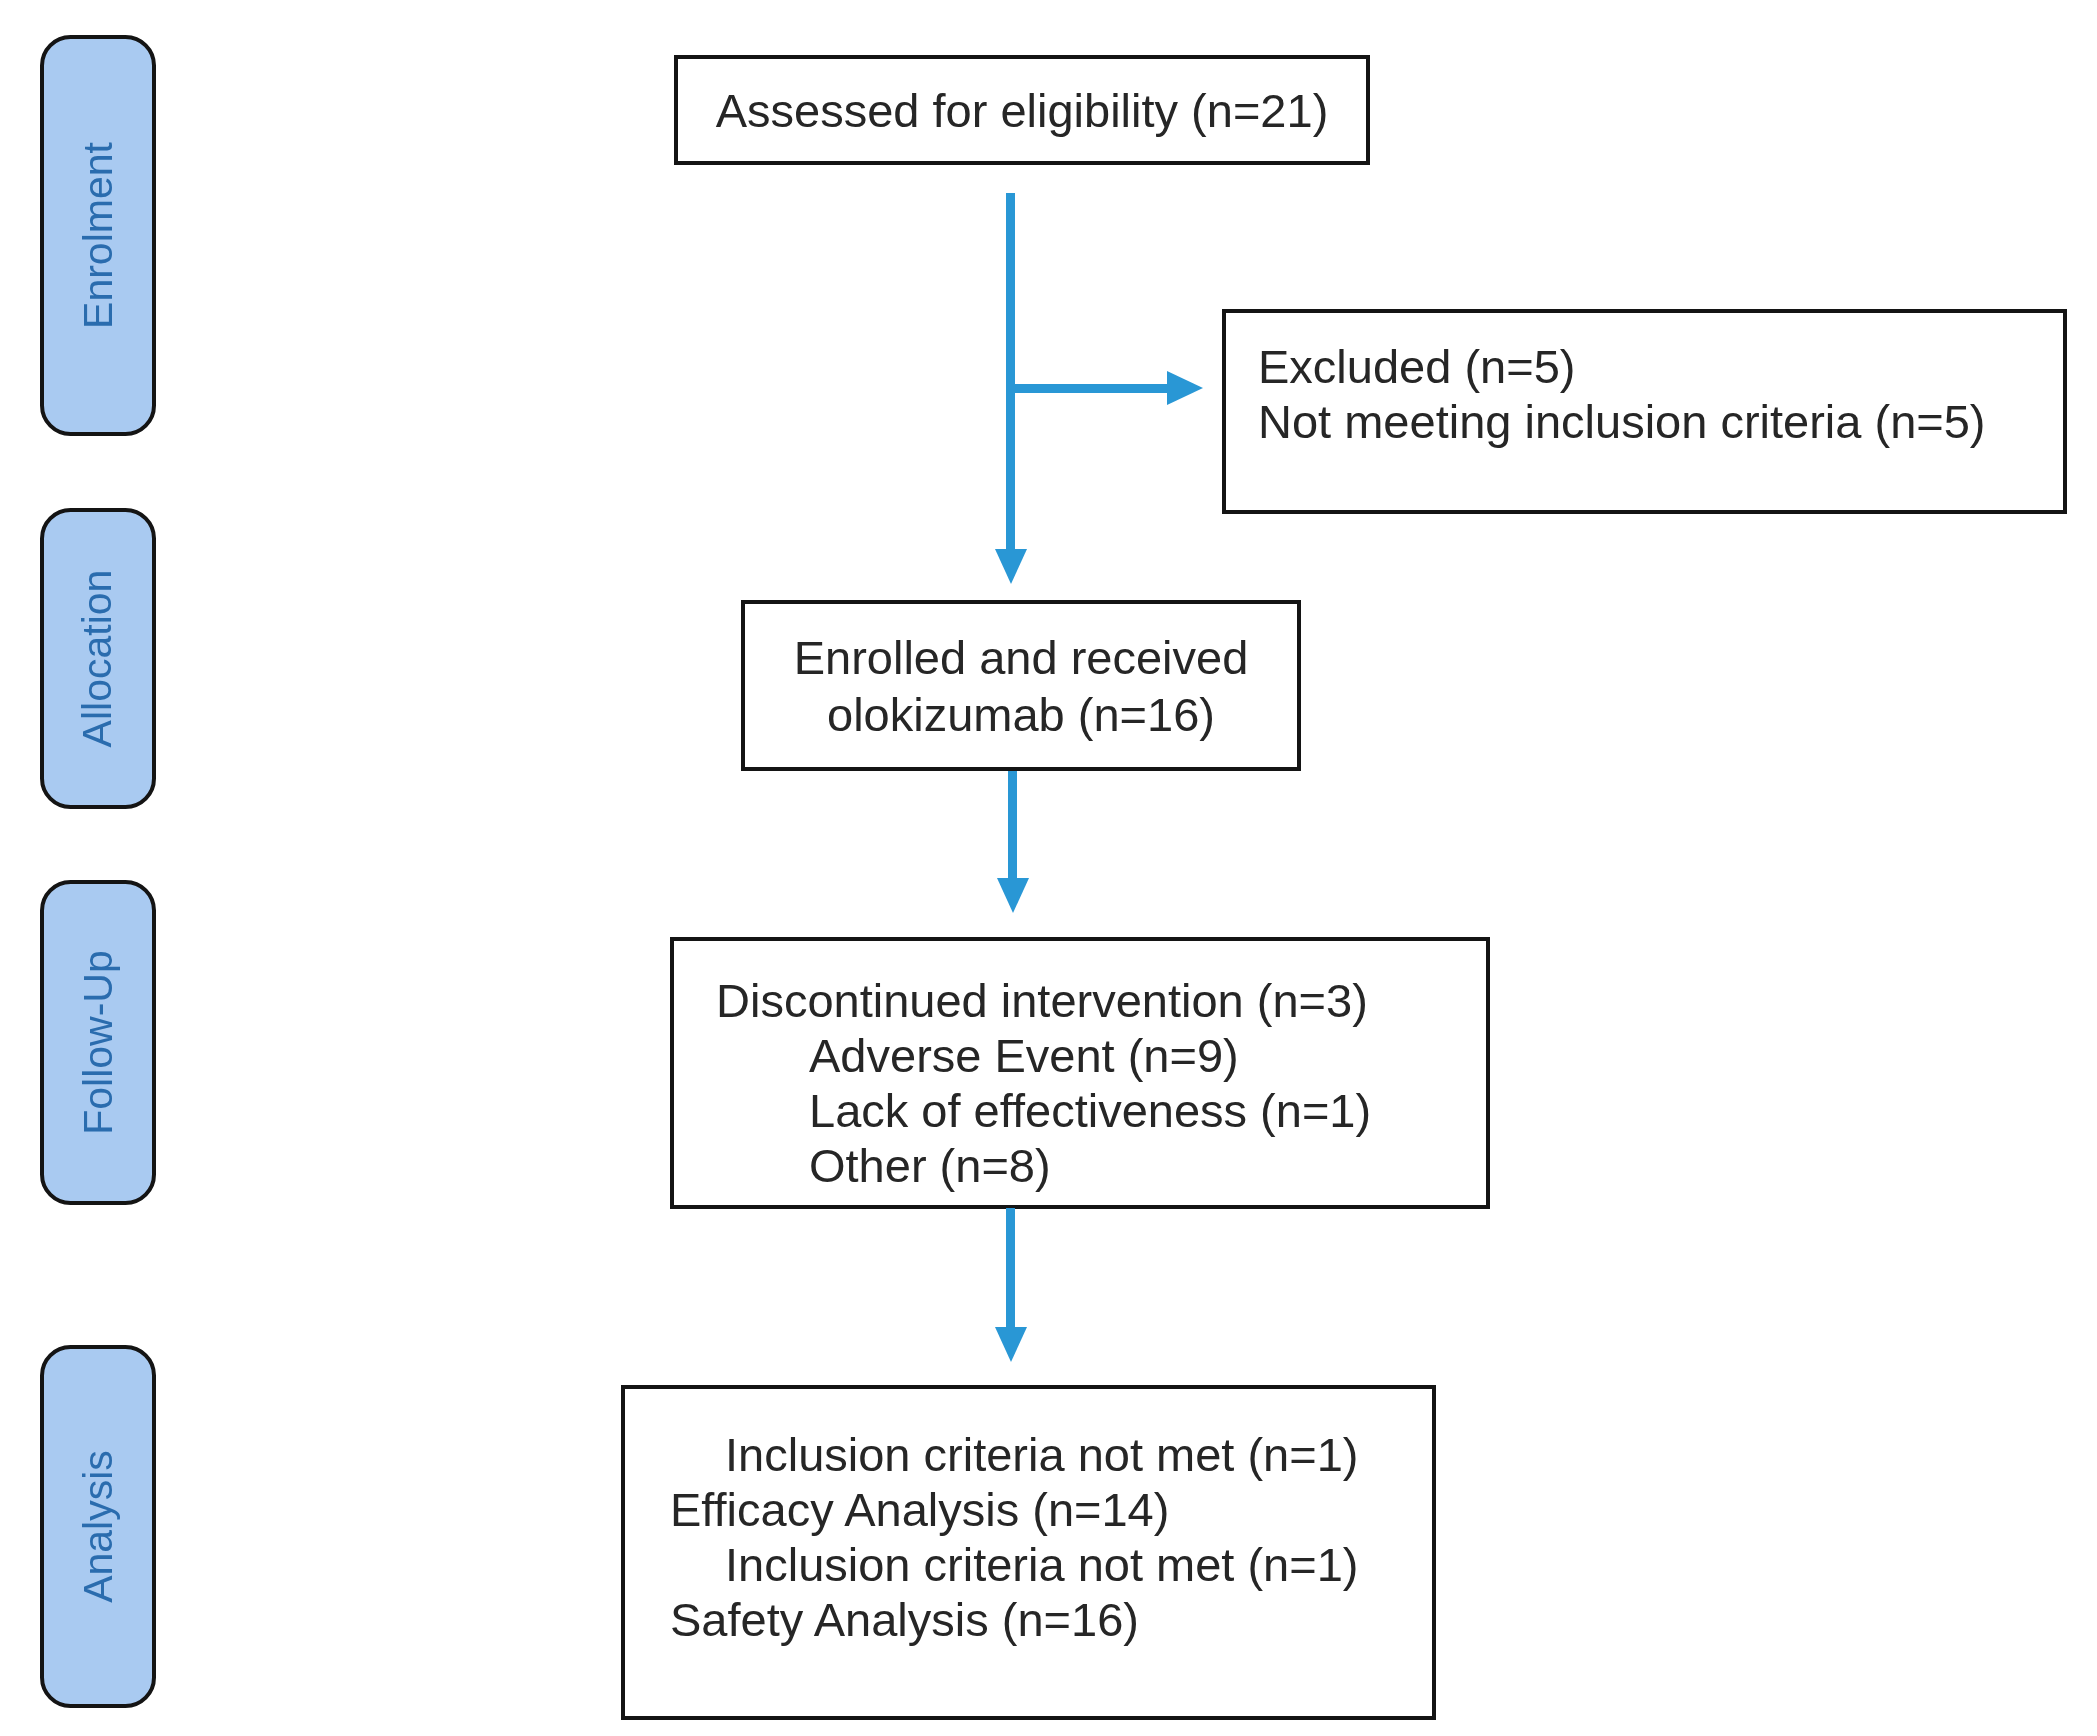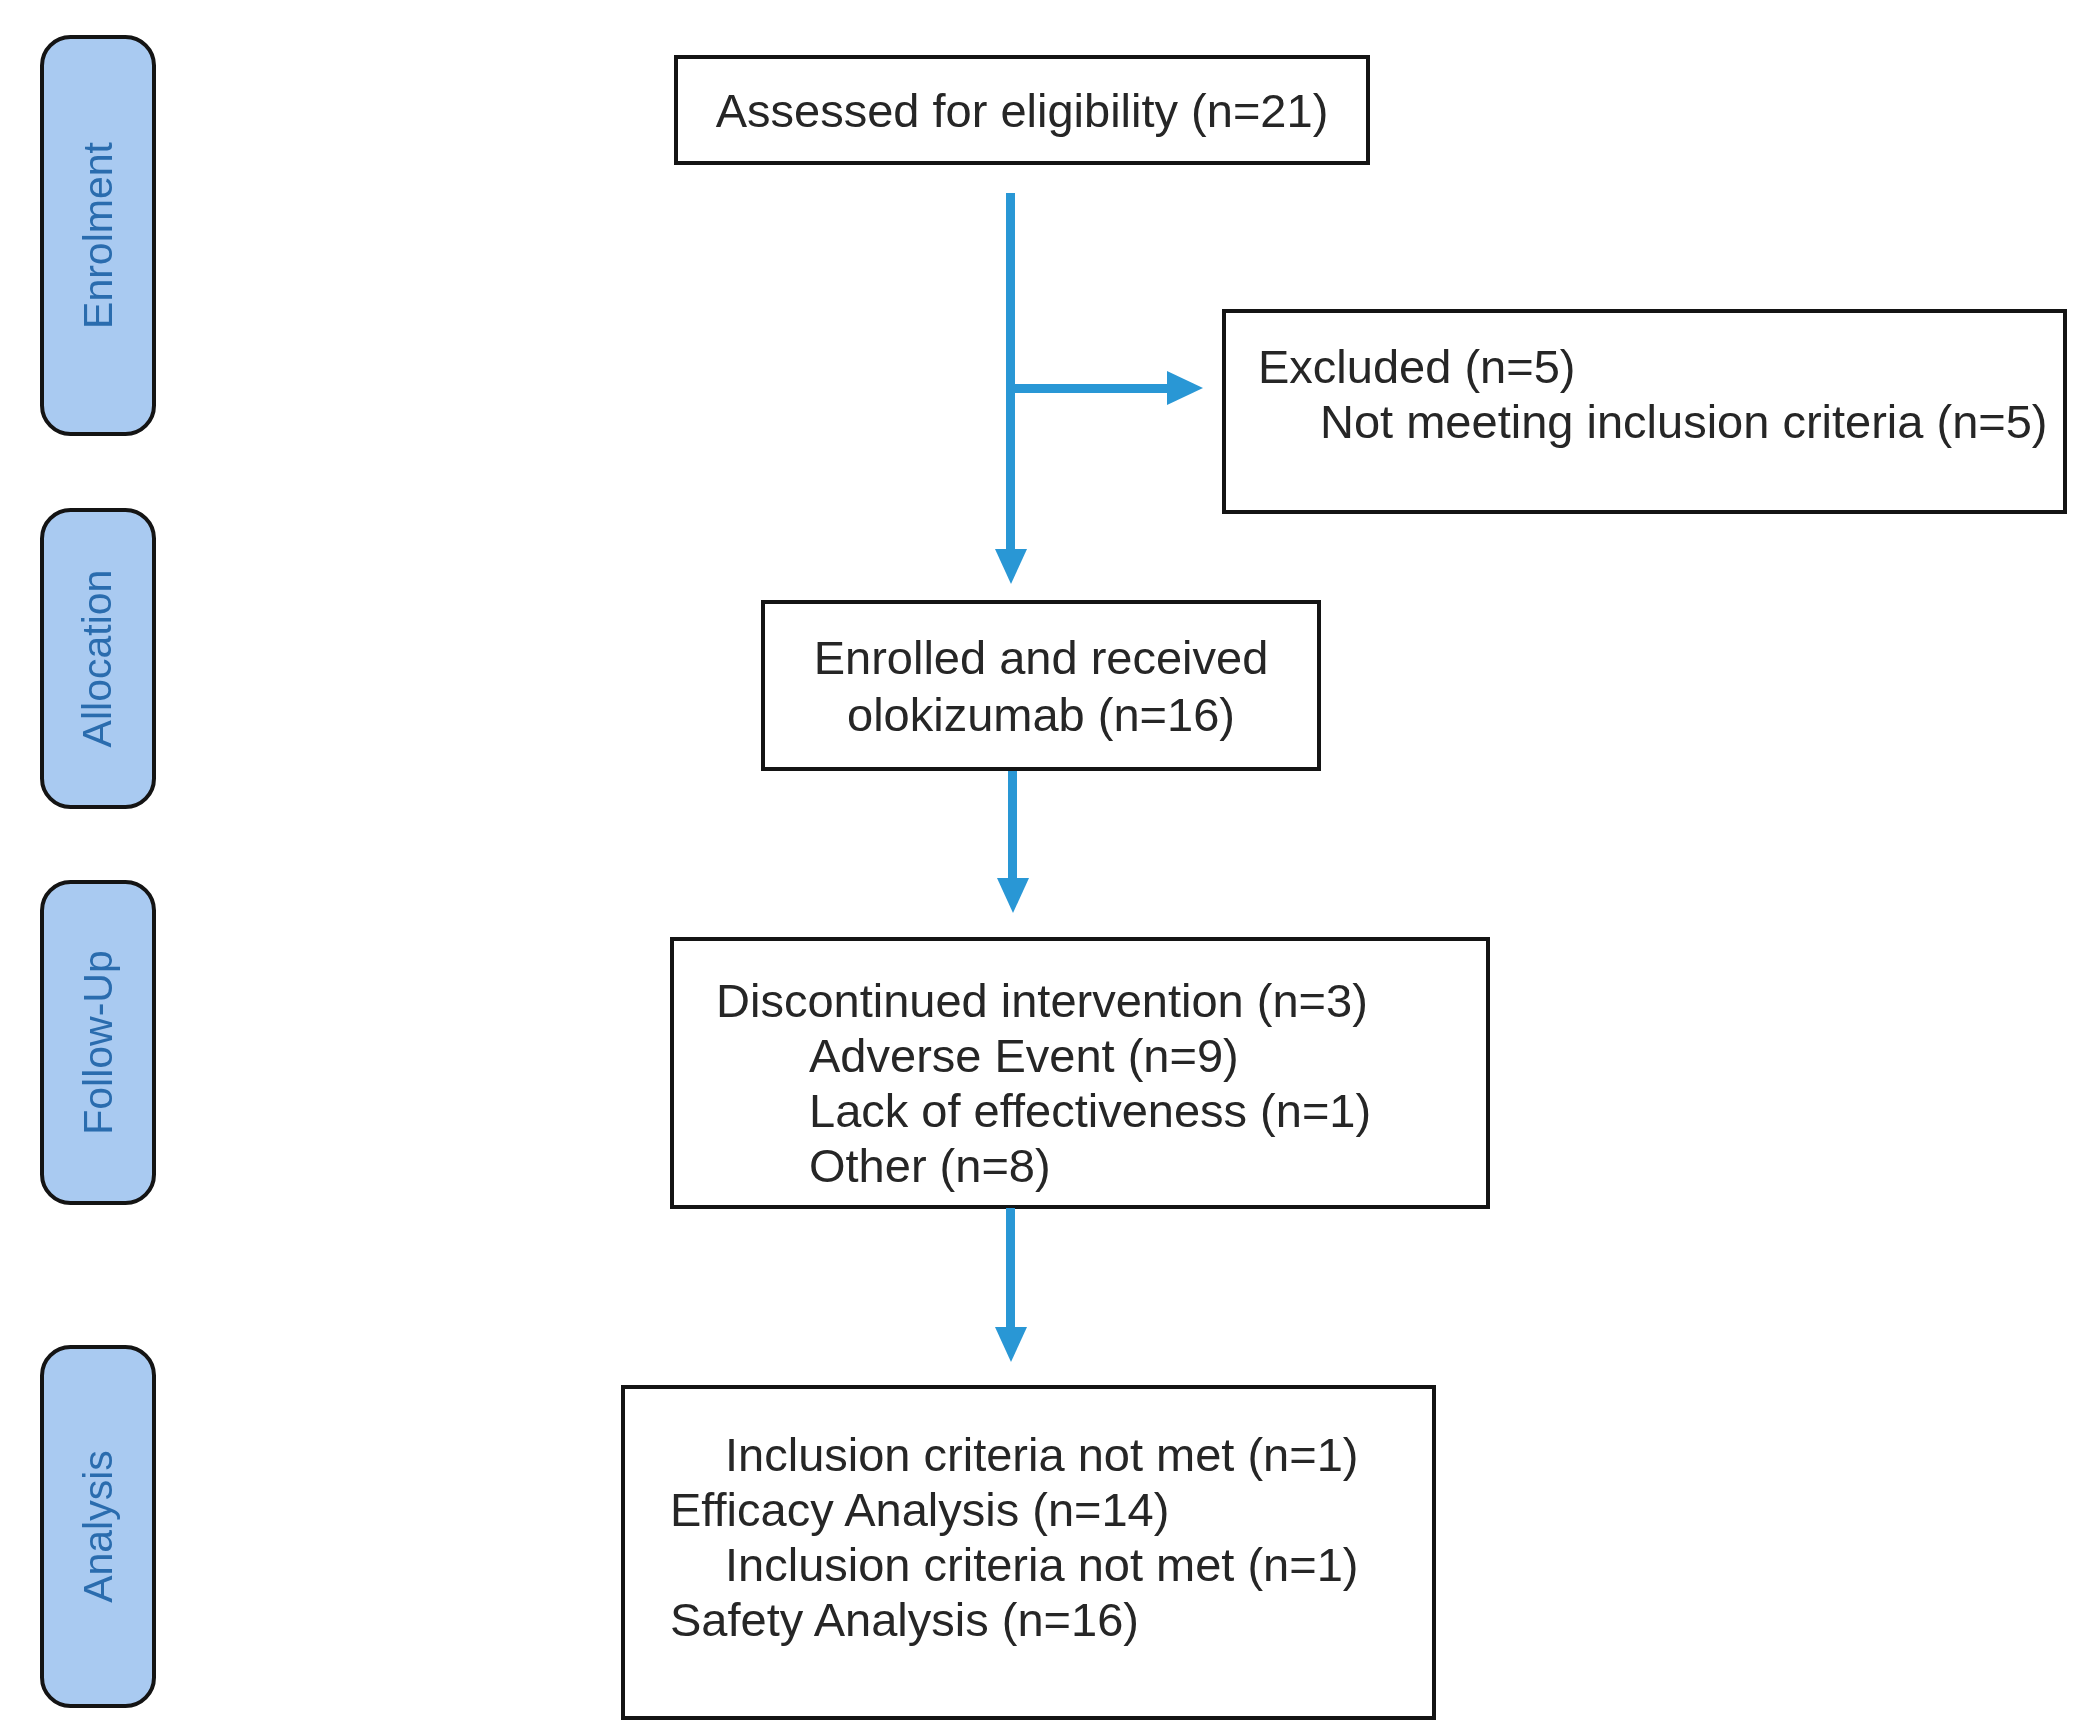--- a/index.html
+++ b/index.html
@@ -60,21 +60,21 @@
     border-top:35px solid var(--arrow);
   }
   .head-right{
     position:absolute;width:0;height:0;
     border-top:17.4px solid transparent;
     border-bottom:17.4px solid transparent;
     border-left:36px solid var(--arrow);
   }
   
   #box-excluded{padding:26px 0 0 32px;}
-  #box-excluded .indent{margin-left:62px;}
+  #box-excluded .indent{}
   #box-discontinued{padding:32px 0 0 42px;}
   #box-discontinued .indent{margin-left:93px;}
   #box-analysis{padding:38px 0 0 45px;}
   #box-analysis .indent{margin-left:55px;}
 </style>
 </head>
 <body>
 
 <div class="canvas">
 
@@ -93,21 +93,21 @@
 
   <div class="box center-one" id="box-assessed" style="left:674px;top:55px;width:696px;height:110px;">
     <div class="line">Assessed for eligibility (n=21)</div>
   </div>
 
   <div class="box" id="box-excluded" style="left:1222px;top:309px;width:845px;height:205px;">
     <div class="line">Excluded (n=5)</div>
     <div class="line indent">Not meeting inclusion criteria (n=5)</div>
   </div>
 
-  <div class="box center-two" id="box-enrolled" style="left:761px;top:600px;width:560px;height:171px;">
+  <div class="box center-two" id="box-enrolled" style="left:741px;top:600px;width:560px;height:171px;">
     <div class="line">Enrolled and received</div>
     <div class="line">olokizumab (n=16)</div>
   </div>
 
   <div class="box" id="box-discontinued" style="left:670px;top:937px;width:820px;height:272px;">
     <div class="line">Discontinued intervention (n=3)</div>
     <div class="line indent">Adverse Event (n=9)</div>
     <div class="line indent">Lack of effectiveness (n=1)</div>
     <div class="line indent">Other (n=8)</div>
   </div>

